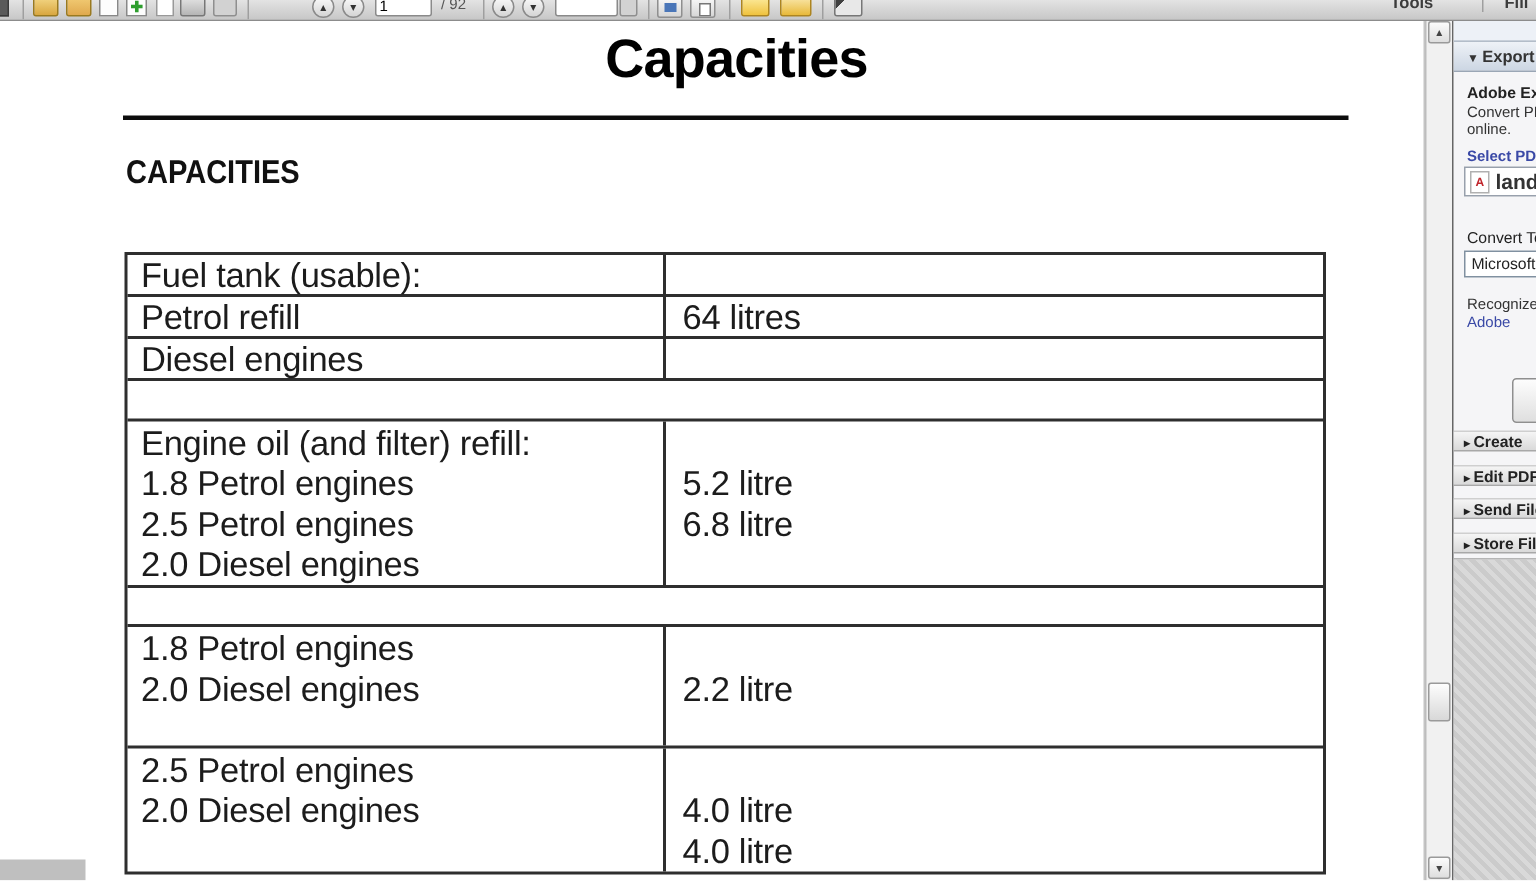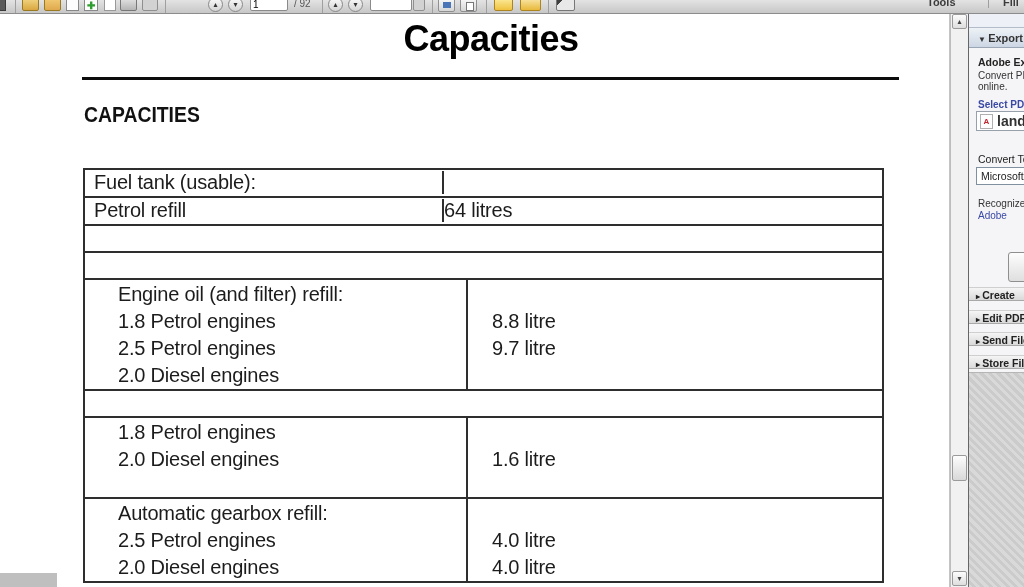--- a/index.html
+++ b/index.html
@@ -43,30 +43,30 @@
 
   .doc-title{position:absolute;left:82px;top:4px;width:818px;text-align:center;
     font-size:36px;font-weight:bold;color:#000;letter-spacing:-0.5px;}
   .doc-rule{position:absolute;left:82px;top:63px;width:817px;height:3px;background:#0c0c0c;}
   .doc-heading{position:absolute;left:84px;top:88px;font-size:22px;font-weight:bold;color:#111;
     transform:scaleX(0.88);transform-origin:left center;white-space:nowrap;}
 
   
   .cap-table{position:absolute;left:83px;top:154px;width:801px;height:415px;
     border:2px solid #2e2e2e;box-sizing:border-box;display:flex;flex-direction:column;
-    font-size:20px;color:#1c1c1c;letter-spacing:-0.2px;}
+    font-size:23px;color:#1c1c1c;letter-spacing:-0.2px;}
   .trow,.tblock,.tspacer{box-sizing:border-box;border-bottom:2px solid #2e2e2e;display:flex;}
   .trow{height:28px;align-items:center;}
   .tblock{align-items:stretch;}
   .tspacer{height:27px;}
   .tlast{border-bottom:none;flex:1;}
   .tcell-l{width:359px;box-sizing:border-box;border-right:2px solid #2e2e2e;padding-left:9px;}
-  .tcell-r{flex:1;padding-left:0;}
+  .tcell-r{flex:1;padding-left:11px;}
   .tline{height:27px;line-height:27px;white-space:nowrap;}
-  .tblock .tcell-l,.tblock .tcell-r{padding-top:1px;margin-left:24px;}
+  .tblock .tcell-l,.tblock .tcell-r{padding-top:1px;}
 
   
   .vscroll{position:absolute;left:950px;top:14px;width:18px;height:573px;background:#f1f1f1;
     border-left:1px solid #bdbdbd;box-sizing:border-box;}
   .sbtn{position:absolute;left:1px;width:15px;height:15px;background:linear-gradient(#fcfcfc,#dedede);
     border:1px solid #9a9a9a;border-radius:2px;box-sizing:border-box;
     font-size:8px;line-height:13px;text-align:center;color:#444;}
   .sbtn.up{top:0;}
   .sbtn.up::before{content:"▴";}
   .sbtn.down{bottom:1px;}
@@ -155,54 +155,54 @@
 
       <div class="trow">
         <div class="tcell-l">Fuel tank (usable):</div>
         <div class="tcell-r"></div>
       </div>
       <div class="trow">
         <div class="tcell-l">Petrol refill</div>
         <div class="tcell-r">64 litres</div>
       </div>
       <div class="trow">
+        <div class="tcell-l">Diesel engines</div>
       </div>
 
       <div class="tspacer"></div>
 
       <div class="tblock" style="height:112px;">
         <div class="tcell-l">
           <div class="tline">Engine oil (and filter) refill:</div>
           <div class="tline">1.8 Petrol engines</div>
           <div class="tline">2.5 Petrol engines</div>
           <div class="tline">2.0 Diesel engines</div>
         </div>
         <div class="tcell-r">
           <div class="tline"></div>
-          <div class="tline">8.8 litre</div>
-          <div class="tline">9.7 litre</div>
+          <div class="tline">5.2 litre</div>
+          <div class="tline">6.8 litre</div>
         </div>
       </div>
 
       <div class="tspacer"></div>
 
       <div class="tblock" style="height:82px;">
         <div class="tcell-l">
           <div class="tline">1.8 Petrol engines</div>
           <div class="tline">2.0 Diesel engines</div>
         </div>
         <div class="tcell-r">
           <div class="tline"></div>
-          <div class="tline">1.6 litre</div>
+          <div class="tline">2.2 litre</div>
         </div>
       </div>
 
       <div class="tblock tlast">
         <div class="tcell-l">
-          <div class="tline">Automatic gearbox refill:</div>
           <div class="tline">2.5 Petrol engines</div>
           <div class="tline">2.0 Diesel engines</div>
         </div>
         <div class="tcell-r">
           <div class="tline"></div>
           <div class="tline">4.0 litre</div>
           <div class="tline">4.0 litre</div>
         </div>
       </div>
     </div>

